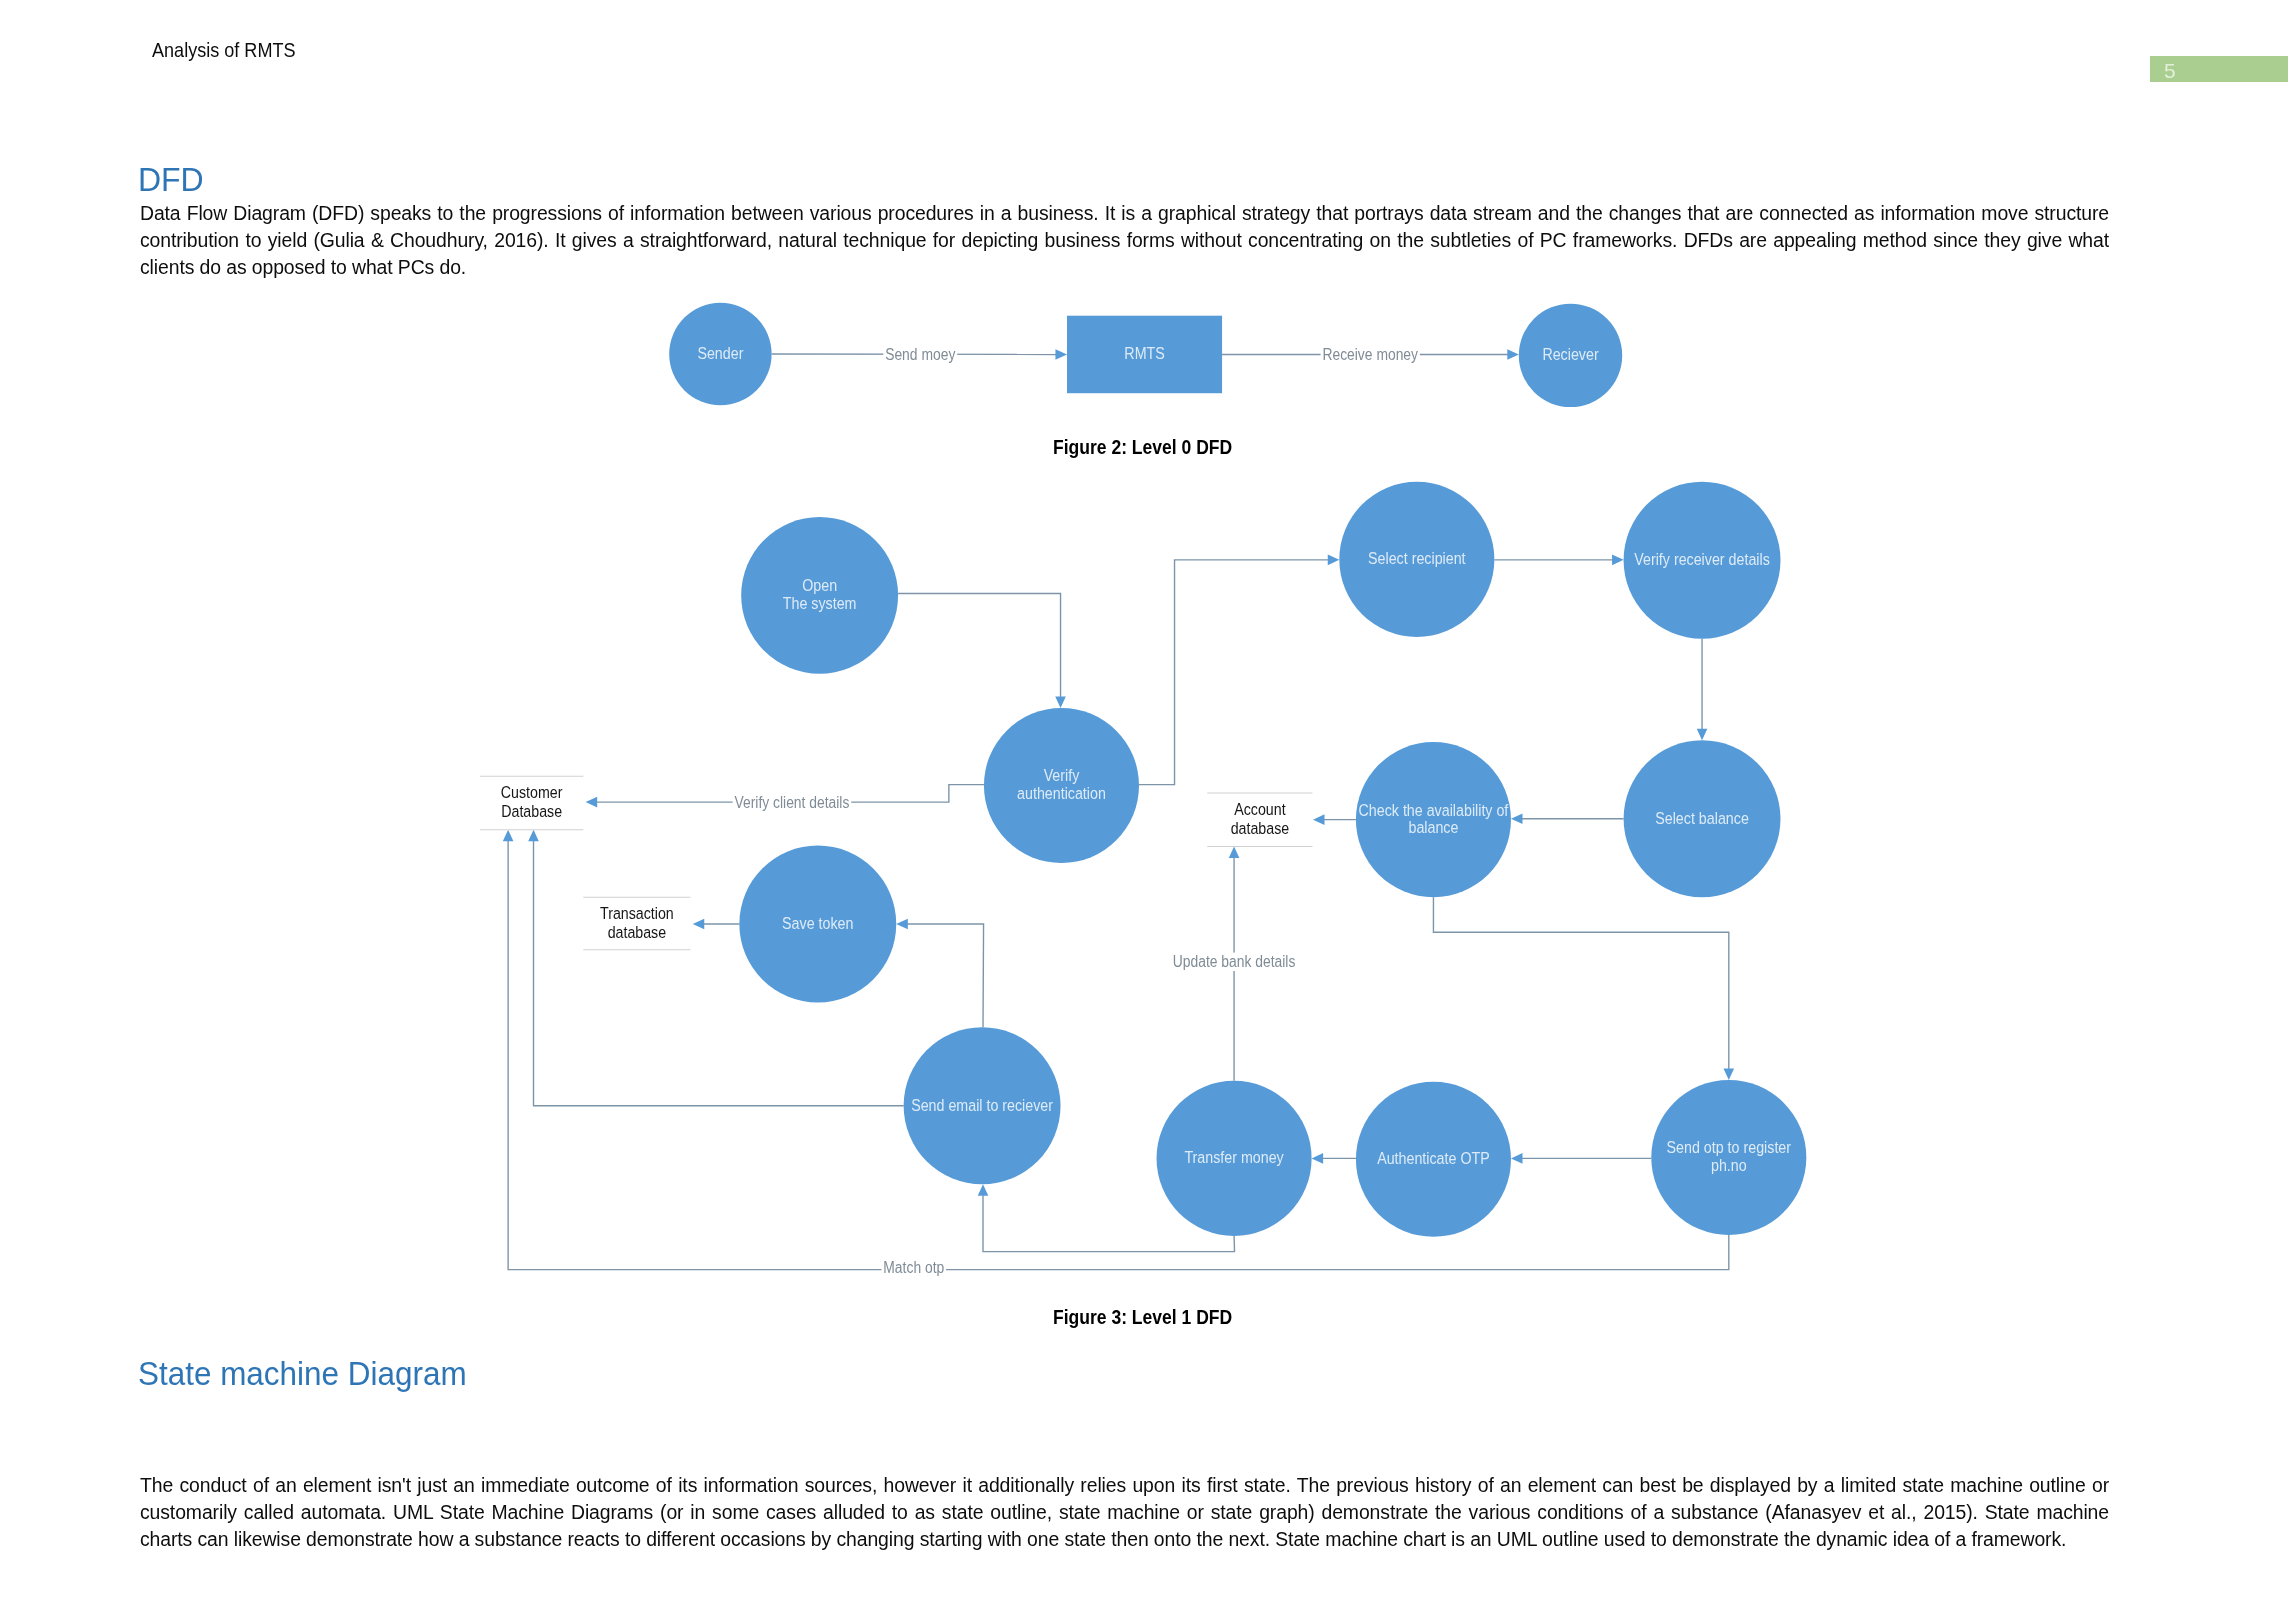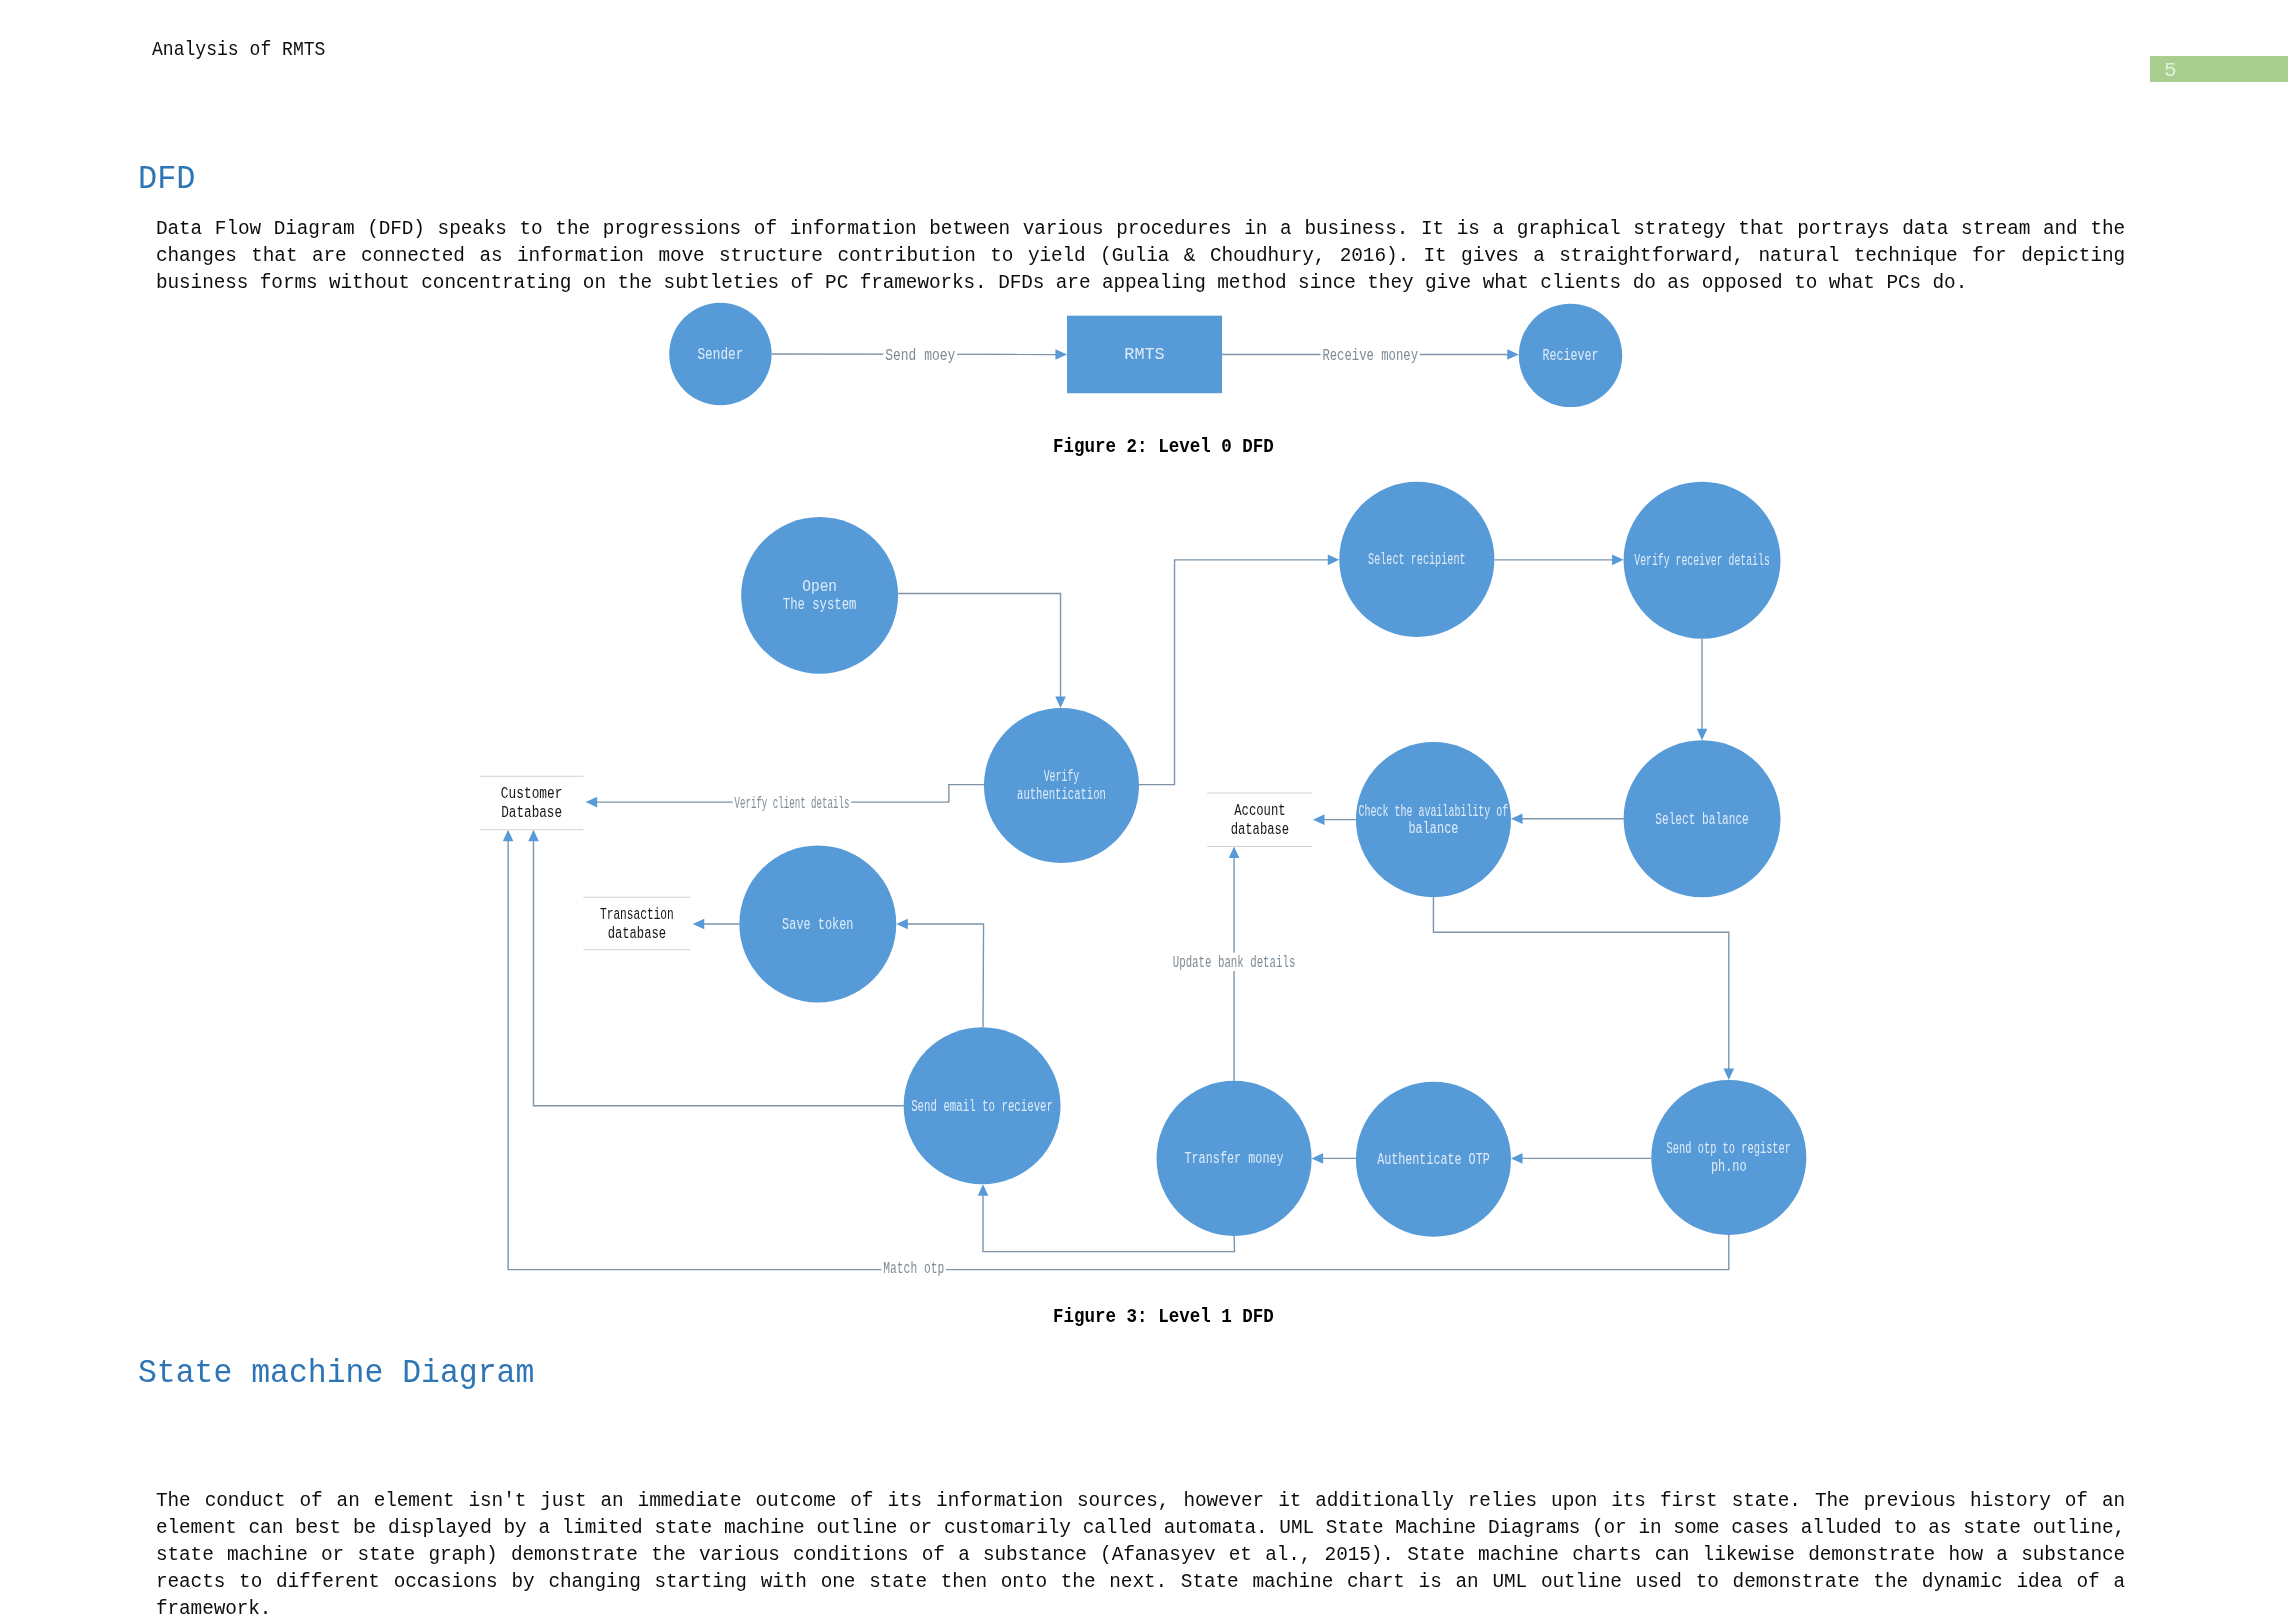--- a/index.html
+++ b/index.html
@@ -1,29 +1,29 @@
 <!DOCTYPE html>
 <html style="font-size:14.8px"><head>
 <meta charset="utf-8">
 <title>Analysis of RMTS</title>
 <style>
   html,body{margin:0;padding:0;background:#fff;}
   body{width:2290px;height:1619px;position:relative;overflow:hidden;
        font-family:"Liberation Sans","DejaVu Sans",sans-serif;
        -webkit-font-smoothing:antialiased;}
-  .page{position:absolute;inset:0;background:#ffffff;font-family:Liberation Mono, monospace;}
+  .page{position:absolute;inset:0;background:#ffffff;}
   #header-title{position:absolute;left:152px;top:39px;font-size:21px;line-height:21px;color:#0d0d0d;
                 transform-origin:0 0;transform:scaleX(0.86);white-space:nowrap;}
   #page-number-box{position:absolute;left:2150px;top:56px;width:138px;height:26px;background:#A9CE8F;}
   #page-number-text{position:absolute;left:2164px;top:57px;font-size:21px;line-height:27px;color:#E2F0D9;}
   h1.sec{position:absolute;margin:0;font-weight:400;color:#2E75B6;font-size:34px;line-height:34px;
          transform-origin:0 0;white-space:nowrap;}
   #dfd-heading{left:138px;top:162px;transform:scaleX(0.94);}
   #smd-heading{left:138px;top:1356px;transform:scaleX(0.925);}
-  p.body{position:absolute;margin:16px;left:140px;width:1969px;font-size:19.4px;line-height:27px;letter-spacing:-0.1px;color:#0d0d0d;text-align:justify;}
+  p.body{position:absolute;margin:0;left:140px;width:1969px;font-size:19.4px;line-height:27px;letter-spacing:-0.1px;color:#0d0d0d;text-align:justify;}
   #dfd-paragraph{top:200px;}
   #smd-paragraph{top:1472px;}
   .figcap{position:absolute;font-size:20px;line-height:20px;font-weight:bold;color:#000;
           transform-origin:0 0;transform:scaleX(0.876);white-space:nowrap;}
   #figure2-caption{left:1053px;top:437px;}
   #figure3-caption{left:1053px;top:1307px;}
   svg{position:absolute;left:0;top:0;overflow:visible;}
   .node-label{fill:#DEEBF7;font-size:18.5px;text-anchor:middle;}
   .store-label{fill:#161616;font-size:17.5px;text-anchor:middle;}
   .flow-label{fill:#7F8C96;font-size:18px;text-anchor:middle;}

